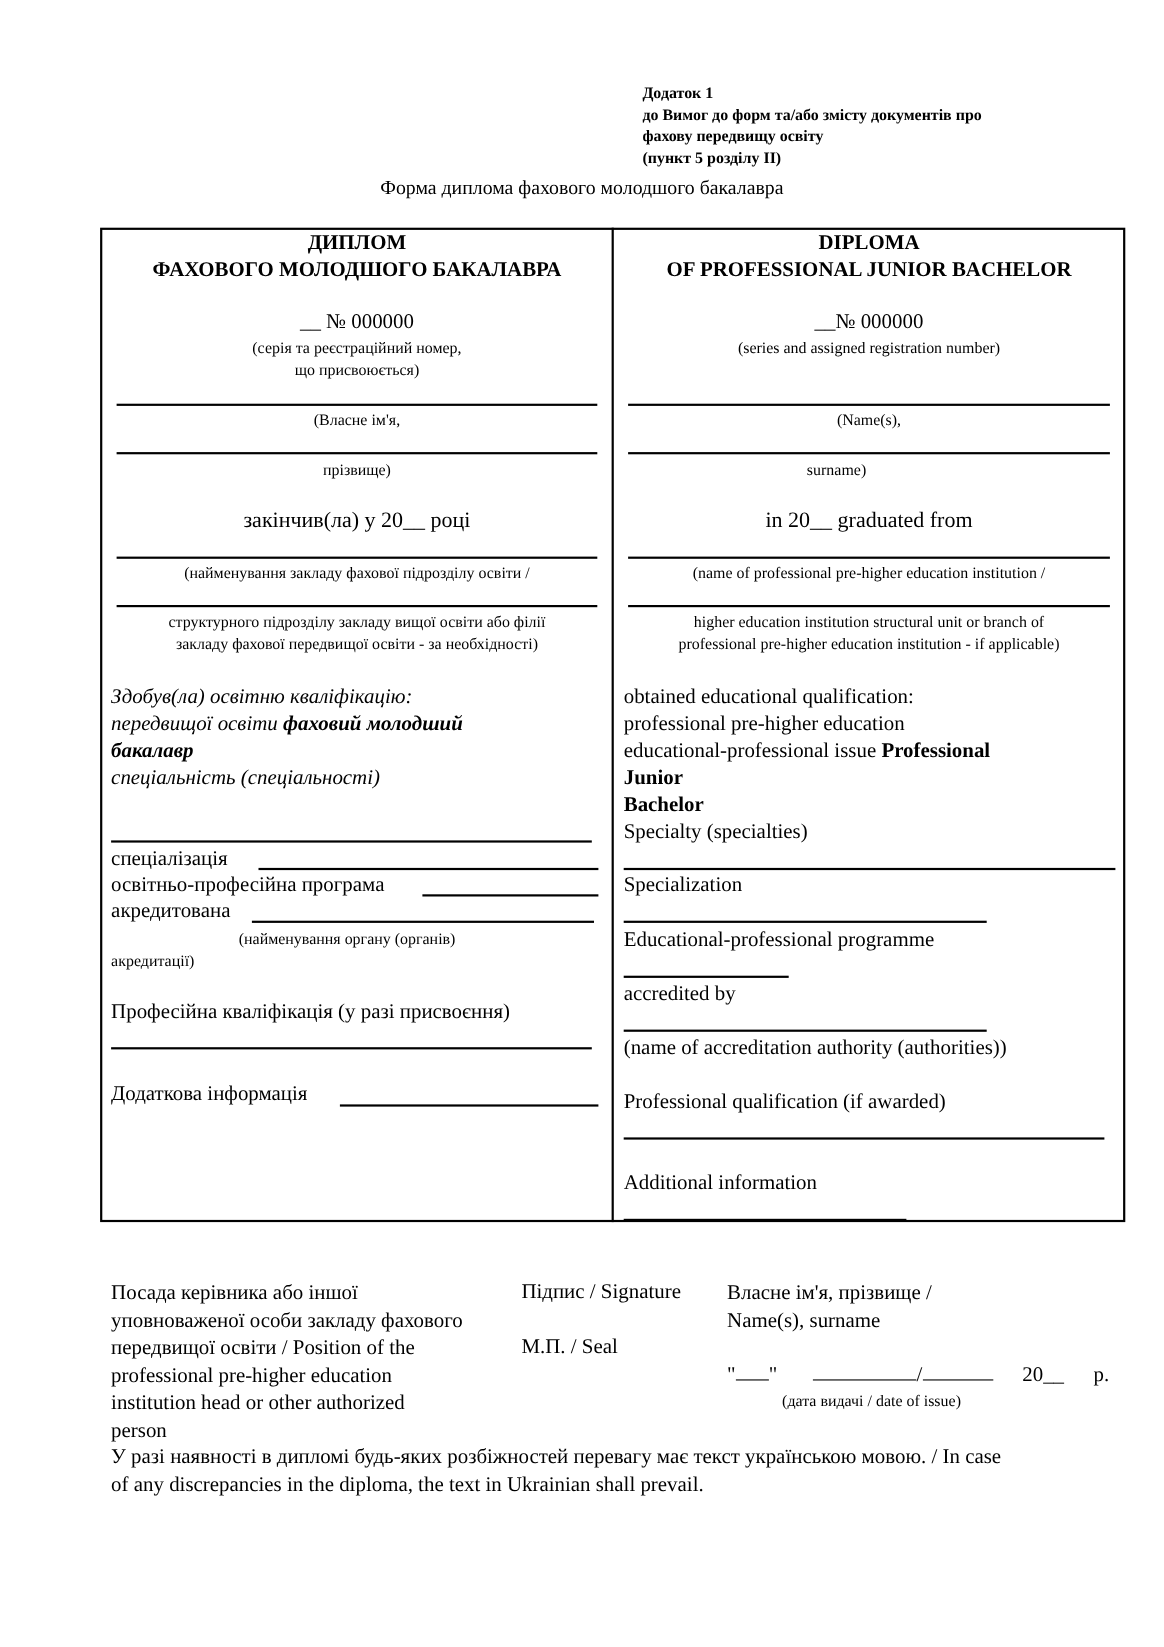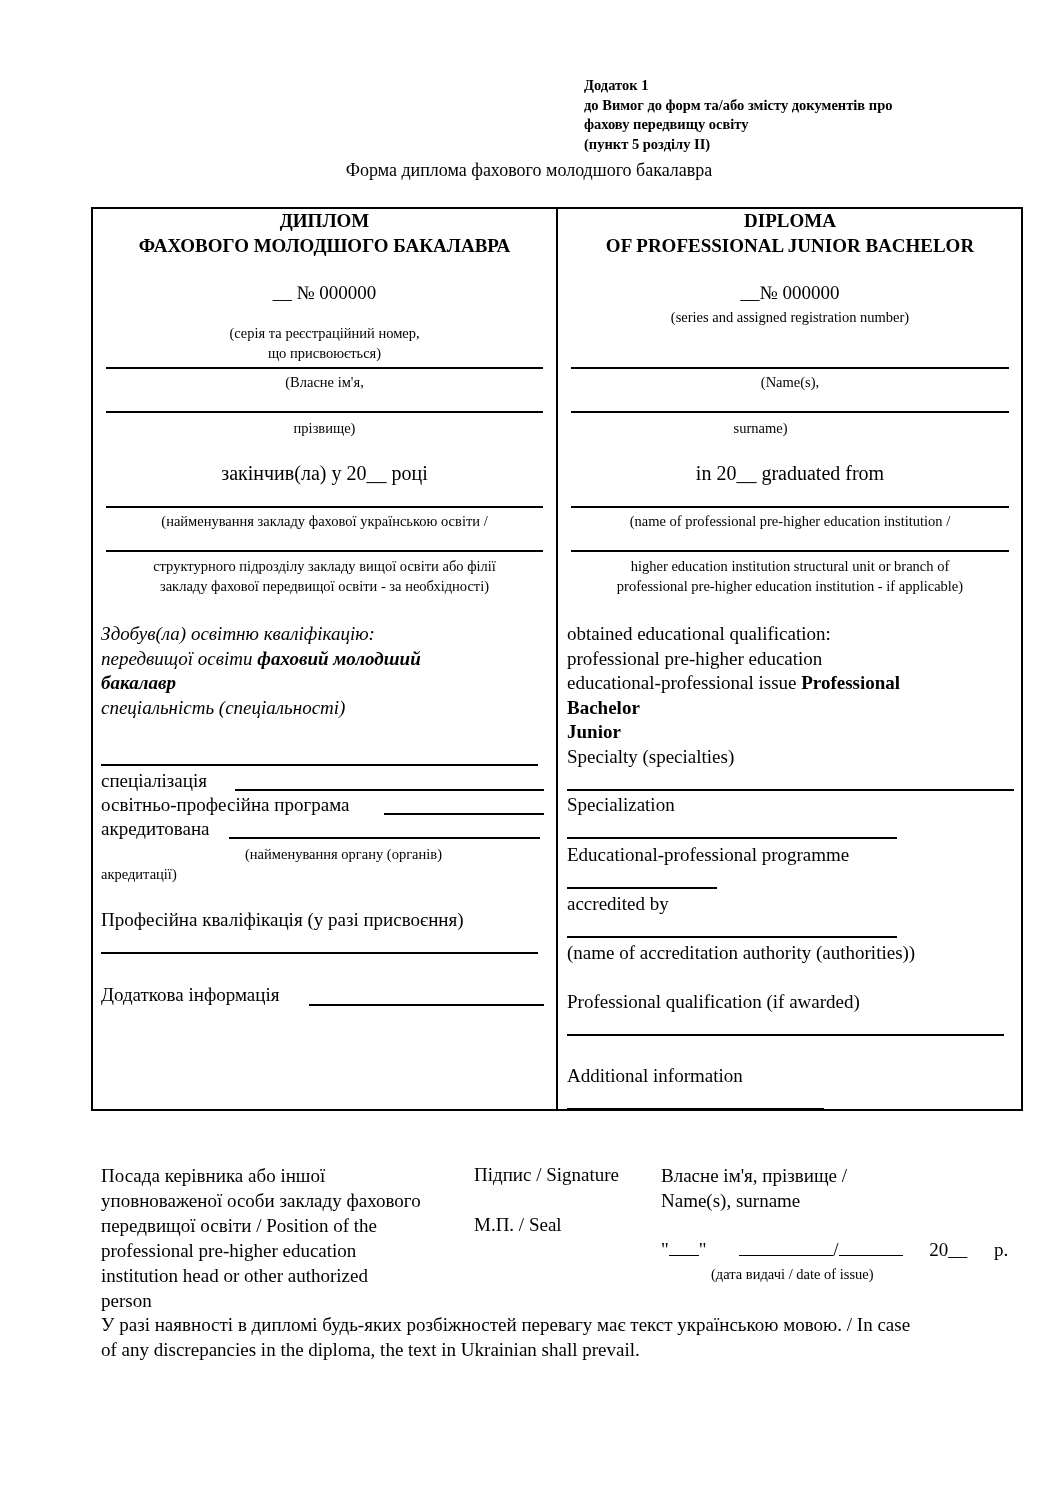--- a/index.html
+++ b/index.html
@@ -32,51 +32,51 @@
 <div class="abs form-title">Форма диплома фахового молодшого бакалавра</div>
 
 <div class="abs box"></div>
 <div class="abs divider"></div>
 
 <div class="abs c head" style="left:93px;width:463px;top:208px;">
   <div>ДИПЛОМ</div>
   <div>ФАХОВОГО МОЛОДШОГО БАКАЛАВРА</div>
 </div>
 <div class="abs c num" style="left:93px;width:463px;top:282px;">__ № 000000</div>
-<div class="abs c small" style="left:93px;width:463px;top:307px;margin-top:16px;">
+<div class="abs c small" style="left:93px;width:463px;top:307px;">
   <div>(серія та реєстраційний номер,</div>
   <div>що присвоюється)</div>
 </div>
 <div class="hline" style="left:106px;width:437px;top:367px;"></div>
 <div class="abs c small" style="left:93px;width:463px;top:372px;">(Власне ім'я,</div>
 <div class="hline" style="left:106px;width:437px;top:411px;"></div>
 <div class="abs c small" style="left:93px;width:463px;top:418px;">прізвище)</div>
 <div class="abs c grad" style="left:93px;width:463px;top:462px;">закінчив(ла) у 20__ році</div>
 <div class="hline" style="left:106px;width:437px;top:506px;"></div>
-<div class="abs c small" style="left:93px;width:463px;top:511px;">(найменування закладу фахової українською освіти /</div>
+<div class="abs c small" style="left:93px;width:463px;top:511px;">(найменування закладу фахової підрозділу освіти /</div>
 <div class="hline" style="left:106px;width:437px;top:550px;"></div>
 <div class="abs c small" style="left:93px;width:463px;top:556px;">
   <div>структурного підрозділу закладу вищої освіти або філії</div>
   <div>закладу фахової передвищої освіти - за необхідності)</div>
 </div>
 
 <div class="abs body18" style="left:101px;width:450px;top:622px;font-style:italic;">
   <div>Здобув(ла) освітню кваліфікацію:</div>
   <div><span>передвищої освіти </span><b>фаховий молодший</b></div>
   <div><b>бакалавр</b></div>
   <div>спеціальність (спеціальності)</div>
 </div>
 <div class="hline" style="left:101px;width:437px;top:764px;"></div>
 <div class="abs body18" style="left:101px;top:769px;">спеціалізація</div>
 <div class="hline" style="left:235px;width:309px;top:789px;height:1.5px;"></div>
 <div class="abs body18" style="left:101px;top:793px;">освітньо-професійна програма</div>
 <div class="hline" style="left:384px;width:160px;top:813px;height:1.5px;"></div>
 <div class="abs body18" style="left:101px;top:817px;">акредитована</div>
 <div class="hline" style="left:229px;width:311px;top:837px;height:1.5px;"></div>
-<div class="abs small" style="left:217px;top:844px;margin-left:28px;">(найменування органу (органів)</div>
+<div class="abs small" style="left:217px;top:844px;">(найменування органу (органів)</div>
 <div class="abs small" style="left:101px;top:864px;">акредитації)</div>
 <div class="abs body18" style="left:101px;top:908px;">Професійна кваліфікація (у разі присвоєння)</div>
 <div class="hline" style="left:101px;width:437px;top:952px;"></div>
 <div class="abs body18" style="left:101px;top:983px;">Додаткова інформація</div>
 <div class="hline" style="left:309px;width:235px;top:1004px;height:1.5px;"></div>
 
 <div class="abs c head" style="left:558px;width:464px;top:208px;">
   <div>DIPLOMA</div>
   <div>OF PROFESSIONAL JUNIOR BACHELOR</div>
 </div>
@@ -92,22 +92,22 @@
 <div class="hline" style="left:571px;width:438px;top:550px;"></div>
 <div class="abs c small" style="left:558px;width:464px;top:556px;">
   <div>higher education institution structural unit or branch of</div>
   <div>professional pre-higher education institution - if applicable)</div>
 </div>
 
 <div class="abs body18" style="left:567px;width:450px;top:622px;">
   <div>obtained educational qualification:</div>
   <div>professional pre-higher education</div>
   <div><span>educational-professional issue </span><b>Professional</b></div>
+  <div><b>Junior</b></div>
   <div><b>Bachelor</b></div>
-  <div><b>Junior</b></div>
   <div>Specialty (specialties)</div>
 </div>
 <div class="hline" style="left:567px;width:447px;top:789px;"></div>
 <div class="abs body18" style="left:567px;top:793px;">Specialization</div>
 <div class="hline" style="left:567px;width:330px;top:837px;"></div>
 <div class="abs body18" style="left:567px;top:843px;">Educational-professional programme</div>
 <div class="hline" style="left:567px;width:150px;top:887px;"></div>
 <div class="abs body18" style="left:567px;top:892px;">accredited by</div>
 <div class="hline" style="left:567px;width:330px;top:936px;"></div>
 <div class="abs body18" style="left:567px;top:941px;">(name of accreditation authority (authorities))</div>

